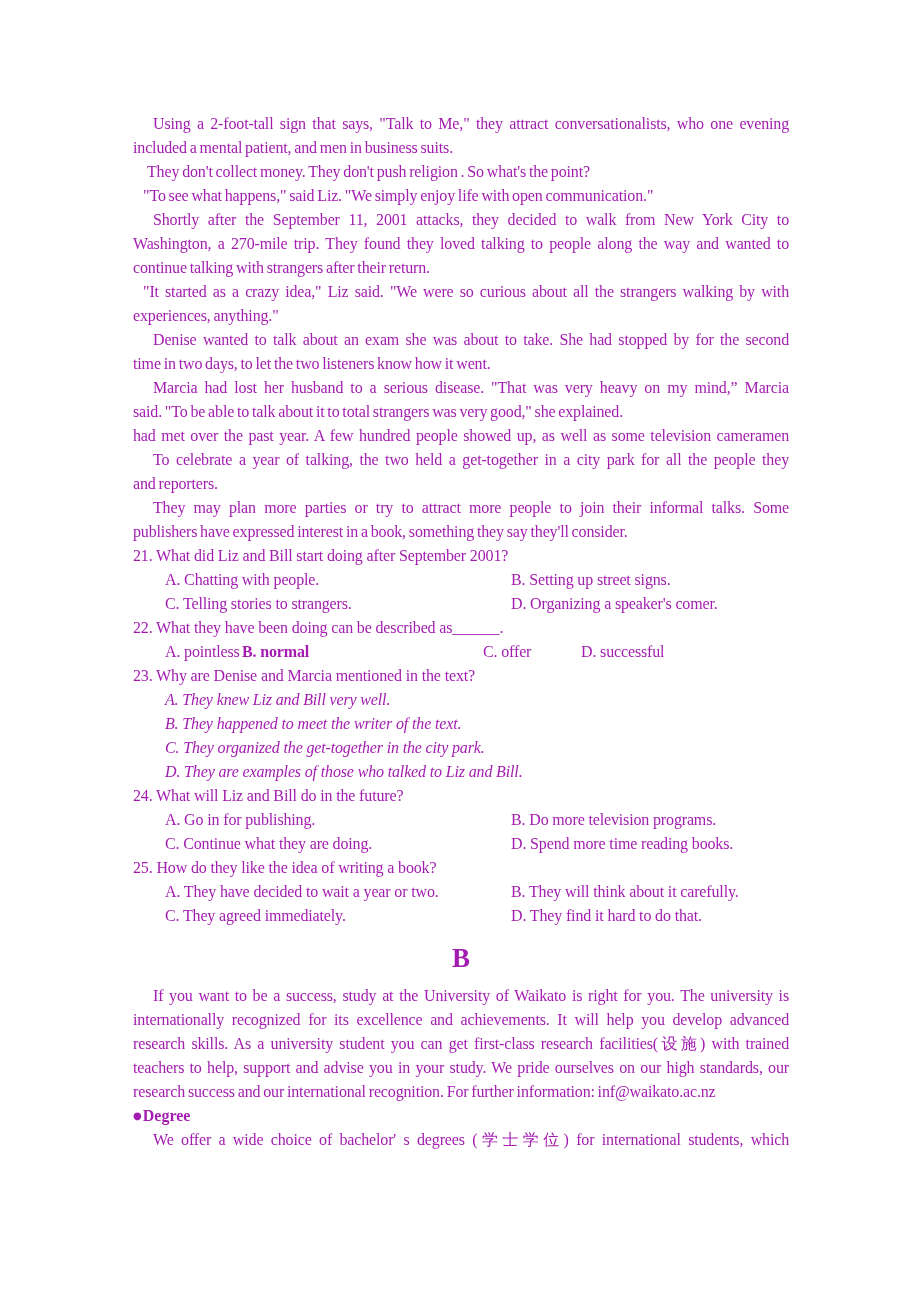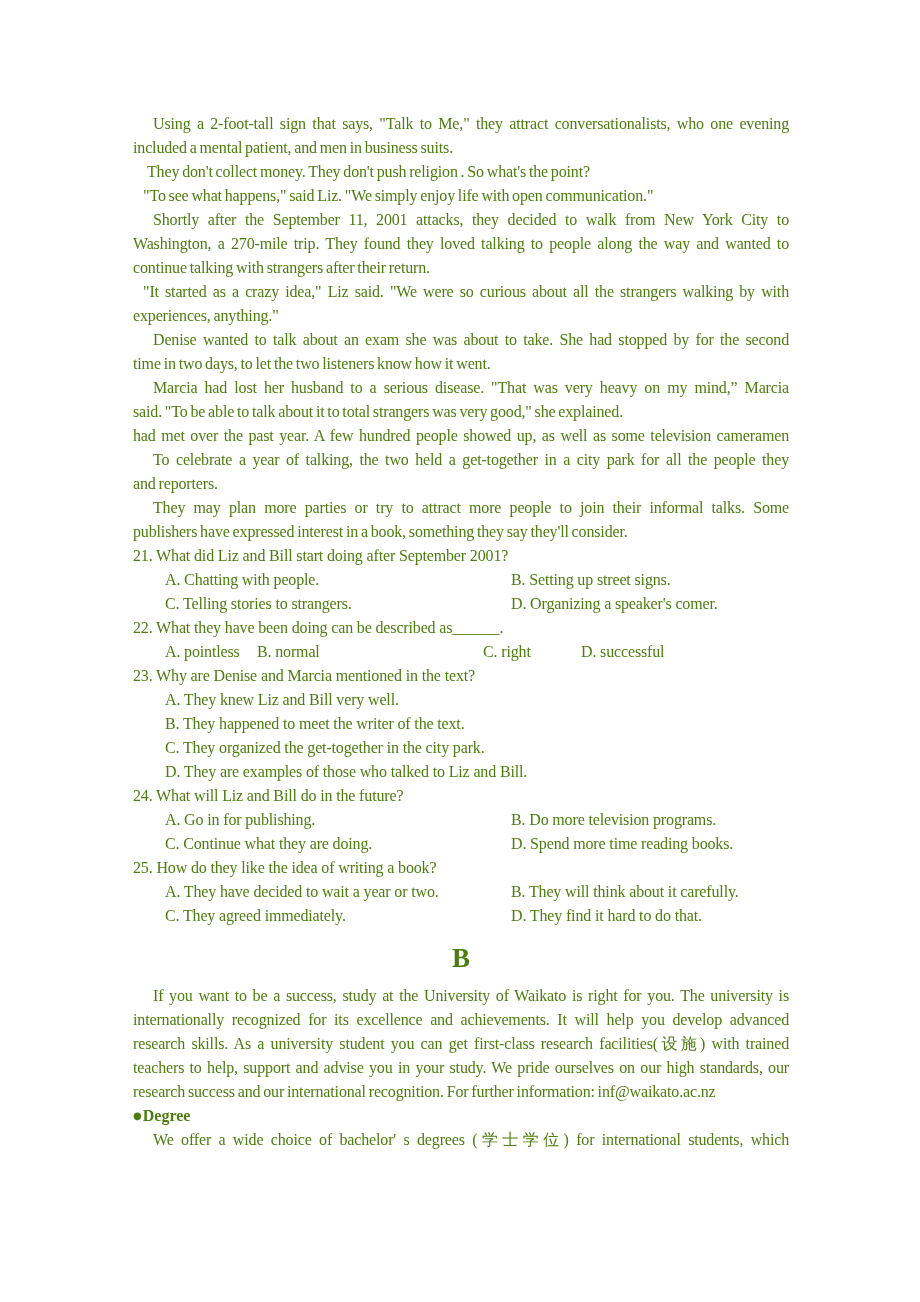--- a/index.html
+++ b/index.html
@@ -5,41 +5,41 @@
   html, body { margin:0; padding:0; }
   body {
     width:920px; height:1302px;
     background:#ffffff;
     overflow:hidden;
     position:relative;
     font-family:"Liberation Serif","DejaVu Serif",serif;
   }
   .page {
     position:absolute; left:133px; top:112px; width:656px;
-    font-size:16px; line-height:24px; color:#4d7c0f;
+    font-size:16px; line-height:24px; color:#a21caf;
   }
   
   .tline {
     height:24px; overflow:hidden;
     text-align:justify; text-align-last:justify;
     letter-spacing:-0.15px; word-spacing:-1px;
   }
   .tline.endline { text-align-last:left; }
   .indent-lg { text-indent:20px; }
   .indent-md { text-indent:14px; }
   .indent-sm { text-indent:10px; }
   .qline { height:24px; overflow:hidden; letter-spacing:-0.15px; }
   .optrow { height:24px; position:relative; overflow:hidden; letter-spacing:-0.15px;gap:21px; }
   .opt2 { display:flex; }
   .opt2 .c1 { width:357px; padding-left:32px; box-sizing:border-box; }
   .opt2 .c2 { flex:1; }
-  .opt1 { padding-left:32px; box-sizing:border-box; }
+  .opt1 { padding-left:32px; box-sizing:border-box;font-style:italic; }
   .opt4 span { position:absolute; top:0; white-space:nowrap; }
   .opt4 .p0 { left:32px; }
-  .opt4 .p1 { left:124px; }
+  .opt4 .p1 { left:109px;font-weight:bold; }
   .opt4 .p2 { left:350px; }
   .opt4 .p3 { left:448px; }
   .section-heading {
     height:56px; padding-top:15px; box-sizing:border-box;
     text-align:center; font-weight:bold;
     font-size:27px; line-height:30px;
   }
   .bullet-line { height:24px; font-weight:bold; overflow:hidden; }
   .bullet { font-size:10px; vertical-align:2px; margin-right:1px; font-family:"DejaVu Sans",sans-serif; }
 </style>
@@ -95,21 +95,21 @@
         <div class="optrow opt2">
           <span class="c1">C. Telling stories to strangers.</span>
           <span class="c2">D. Organizing a speaker's comer.</span>
         </div>
       </div>
       <div class="question">
         <div class="qline">22. What they have been doing can be described as______.</div>
         <div class="optrow opt4">
           <span class="p0">A. pointless</span>
           <span class="p1">B. normal</span>
-          <span class="p2">C. right</span>
+          <span class="p2">C. offer</span>
           <span class="p3">D. successful</span>
         </div>
       </div>
       <div class="question">
         <div class="qline">23. Why are Denise and Marcia mentioned in the text?</div>
         <div class="optrow opt1"><span>A. They knew Liz and Bill very well.</span></div>
         <div class="optrow opt1"><span>B. They happened to meet the writer of the text.</span></div>
         <div class="optrow opt1"><span>C. They organized the get-together in the city park.</span></div>
         <div class="optrow opt1"><span>D. They are examples of those who talked to Liz and Bill.</span></div>
       </div>

